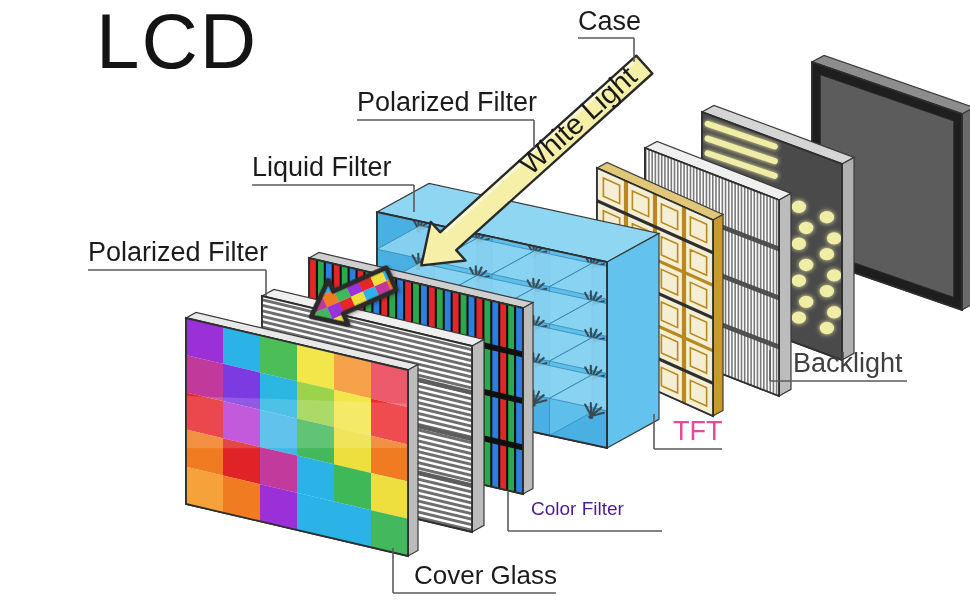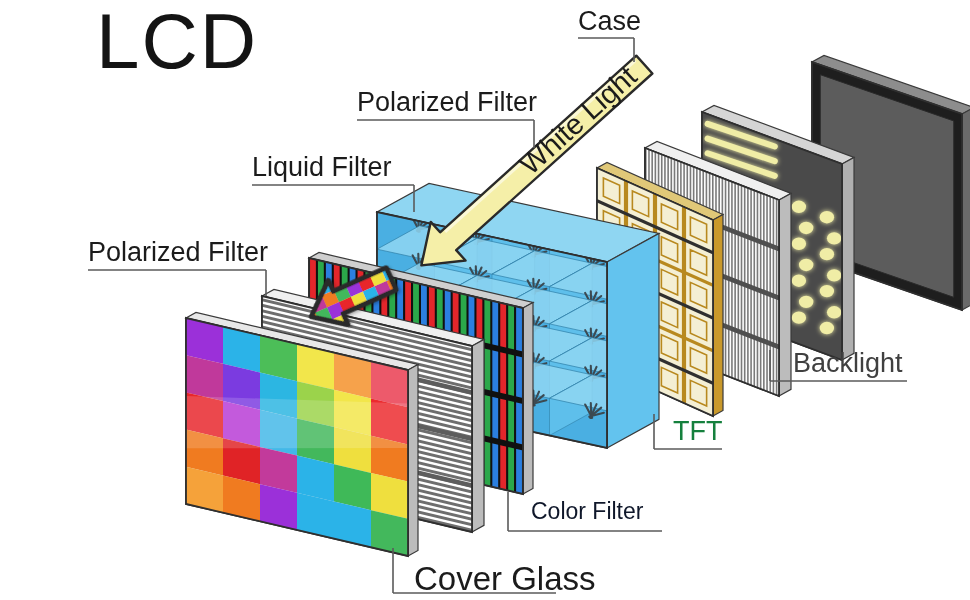--- a/index.html
+++ b/index.html
@@ -533,16 +533,16 @@
         <line x1="393" y1="593" x2="556" y2="593" stroke="#5a5a5a" stroke-width="1.6"></line>
         <line x1="393" y1="593" x2="393" y2="548" stroke="#5a5a5a" stroke-width="1.6"></line>
       </g>
   </svg>
 
   <div class="lbl" style="left: 578px; top: 6px; font-size: 27px; color: rgb(27, 27, 27);">Case</div>
   <div class="lbl" style="left: 357px; top: 87px; font-size: 27px; color: rgb(27, 27, 27);">Polarized Filter</div>
   <div class="lbl" style="left: 252px; top: 152px; font-size: 27px; color: rgb(27, 27, 27);">Liquid Filter</div>
   <div class="lbl" style="left: 88px; top: 237px; font-size: 27px; color: rgb(27, 27, 27);">Polarized Filter</div>
   <div class="lbl" style="left: 793px; top: 348px; font-size: 27px; color: #404040;">Backlight</div>
-  <div class="lbl" style="left: 673px; top: 416px; font-size: 27px; color: #15803d;">TFT</div>
-  <div class="lbl" style="left: 531px; top: 498px; font-size: 23px; color: #0f172a;">Color Filter</div>
-  <div class="lbl" style="left: 414px; top: 560px; font-size: 33px; color: rgb(27, 27, 27);">Cover Glass</div>
+  <div class="lbl" style="left: 673px; top: 416px; font-size: 27px; color: #ec4899;">TFT</div>
+  <div class="lbl" style="left: 531px; top: 498px; font-size: 19px; color: #4c1d95;">Color Filter</div>
+  <div class="lbl" style="left: 414px; top: 560px; font-size: 26px; color: rgb(27, 27, 27);">Cover Glass</div>
 </div>
 
 </body></html>

